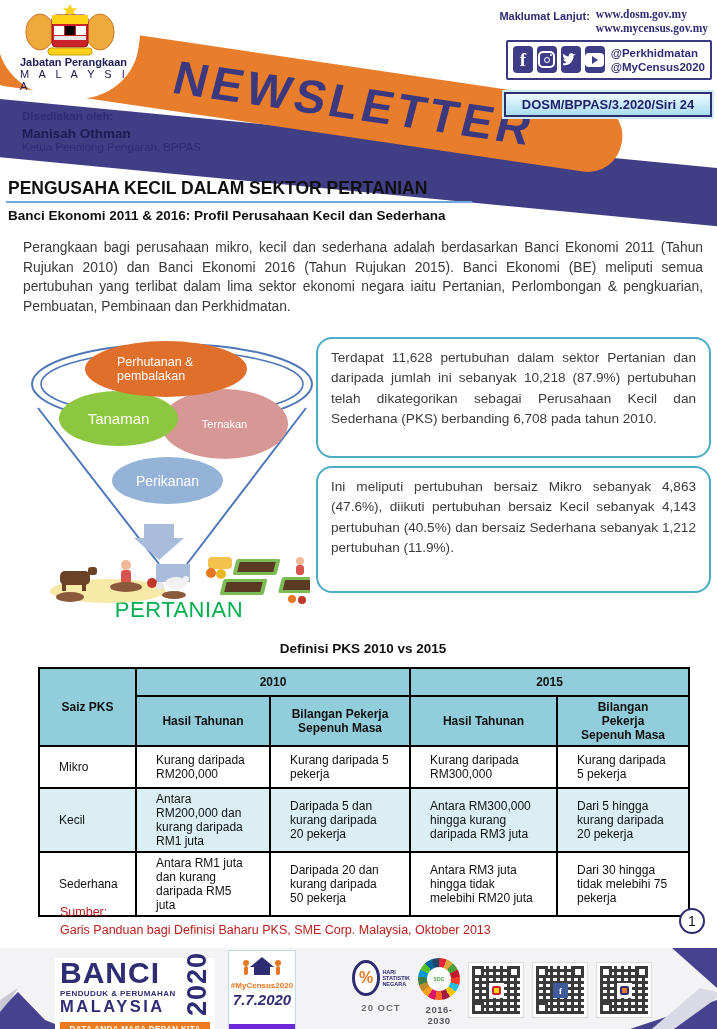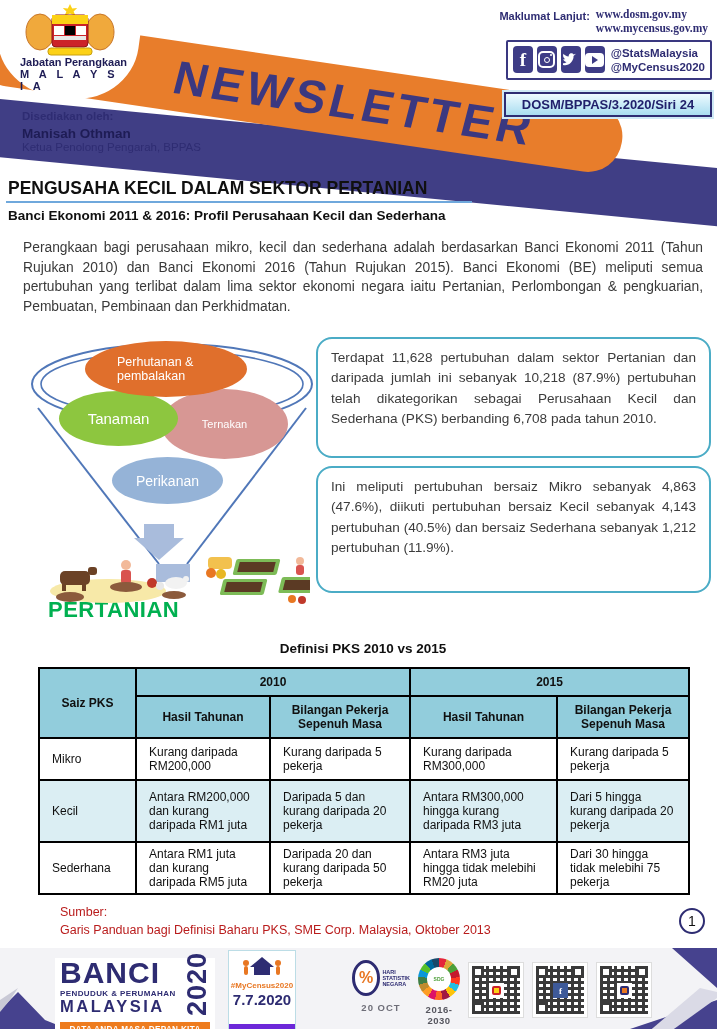--- a/index.html
+++ b/index.html
@@ -15,21 +15,21 @@
                  background:#E87D2B; border-radius:34px; }
   .newsletter-text { position:absolute; left:200px; top:8px; font-size:47px; font-weight:800;
                      color:#3B3880; letter-spacing:4px; transform:skewX(-6deg); }
 
   
   .crest-blob { position:absolute; left:-2px; top:-34px; width:142px; height:132px;
                 background:#fff; border-radius:45%; transform:rotate(8deg); z-index:3; }
   .crest { position:absolute; left:24px; top:2px; z-index:4; }
   .agency { position:absolute; left:20px; top:56px; width:110px; z-index:4; text-align:left; }
   .agency-l1 { font-size:11px; font-weight:800; color:#1E1C55; }
-  .agency-l2 { font-size:11px; font-weight:700; color:#1E1C55; letter-spacing:3.5px; }
+  .agency-l2 { font-size:11px; font-weight:400; color:#1E1C55; letter-spacing:3.5px; }
 
   
   .hdr-right { position:absolute; right:5px; top:8px; z-index:5; width:222px; }
   .maklumat-row { display:flex; gap:6px; justify-content:flex-end; padding-right:4px; }
   .maklumat-label { font-size:11px; font-weight:700; color:#2E2C72; padding-top:2px; }
   .urls { text-align:left; }
   .url { font-size:11.5px; font-weight:800; color:#2E2C72; line-height:1.2; cursor:pointer;font-family:Liberation Serif, serif; }
   .social-box { margin-top:4px; border:2px solid #3A3880; background:#fff; border-radius:2px;
                 display:flex; align-items:center; gap:4px; padding:4px 5px; width:206px; margin-left:auto; }
   .sq { width:27px; height:27px; background:#3E3C86; border-radius:4px; display:flex;
@@ -63,35 +63,35 @@
   .fe { position:absolute; border-radius:50%; color:#fff; display:flex; align-items:center; z-index:2; }
   .fe-orange { left:85px; top:341px; width:162px; height:56px; background:#E06F2C; font-size:12.5px;
                line-height:1.15; padding-left:32px; z-index:4; }
   .fe-pink { left:161px; top:389px; width:127px; height:70px; background:#D79794; font-size:11px; justify-content:center; z-index:2; }
   .fe-green { left:59px; top:391px; width:119px; height:55px; background:#8DC63F; font-size:15px; justify-content:center; z-index:3; }
   .fe-blue { left:112px; top:457px; width:111px; height:47px; background:#95B3D7; font-size:14px; justify-content:center; z-index:2; }
   .arrow-shaft { position:absolute; left:144px; top:524px; width:30px; height:14px; background:#A9BCDC; z-index:2; }
   .arrow-head { position:absolute; left:134px; top:538px; width:0; height:0; z-index:2;
                 border-left:25px solid transparent; border-right:25px solid transparent; border-top:22px solid #A9BCDC; }
   .farm-svg { position:absolute; left:48px; top:553px; z-index:2; }
-  .pertanian { position:absolute; left:48px; top:597px; width:262px; 
-               font-size:22px; font-weight:700; color:#00B050; letter-spacing:0.5px; }
+  .pertanian { position:absolute; left:48px; top:597px; width:262px; text-align:center;
+               font-size:22px; font-weight:400; color:#00B050; letter-spacing:0.5px; }
 
   
   .callout { position:absolute; left:316px; width:395px; border:2px solid #4BACC6; border-radius:16px;
              padding:9px 13px; font-size:13.6px; line-height:1.5; text-align:justify; color:#3C3C3C; background:#fff; }
   .co1 { top:337px; height:121px; }
   .co2 { top:466px; height:127px; }
 
   
   .tbl-title { position:absolute; left:38px; top:641px; width:650px; text-align:center;
                font-size:13.5px; font-weight:800; color:#101010; }
   table.def { position:absolute; left:38px; top:667px; width:650px; border-collapse:collapse;
               font-size:12px; color:#101010; table-layout:fixed; }
-  table.def th, table.def td { border:2px solid #000; padding:3px 12px; vertical-align:middle; }
+  table.def th, table.def td { border:2px solid #000; padding:3px 19px; vertical-align:middle; }
   table.def th { background:#92CDDC; font-weight:800; text-align:center; }
   .col0{width:97px;} .col1{width:134px;} .col2{width:140px;} .col3{width:147px;} .col4{width:132px;}
   tr.r-mikro td { height:42px; background:#fff; }
   tr.r-kecil td { height:62px; background:#DBEEF3; }
   tr.r-sederhana td { height:52px; background:#fff; }
   .row-label { font-weight:400; }
   .hdr-year { height:28px; }
   .hdr-sub { height:42px; }
 
   .source { position:absolute; left:60px; top:903px; font-size:12.5px; color:#b91c1c; line-height:1.45; }
@@ -107,21 +107,21 @@
   .banci-sub { font-size:8px; font-weight:800; color:#2E2C72; letter-spacing:0.4px; margin-top:1px; }
   .banci-country { font-size:16.5px; font-weight:800; color:#2E2C72; letter-spacing:2.5px; line-height:1.05; }
   .banci-year { position:absolute; right:2px; top:2px; height:56px; writing-mode:vertical-rl;
                 transform:rotate(180deg); font-size:27px; font-weight:800; color:#2E2C72; letter-spacing:1px; }
   .banci-strip { position:absolute; left:5px; right:5px; bottom:3px; background:#EE7C1E; color:#fff;
                  font-size:8.2px; font-weight:800; text-align:center; padding:2.5px 0; letter-spacing:0.3px; }
   .census-badge { position:absolute; left:228px; top:2px; width:68px; height:89px; background:#fff;
                   border:1px solid #bcdde6; text-align:center; }
   .census-logo { margin:2px auto 0; }
   .census-tag { font-size:8px; font-weight:800; color:#E87722; }
-  .census-date { font-size:15px; font-weight:800; color:#2E2C72; margin-top:1px; }
+  .census-date { font-size:15px; font-weight:800; color:#2E2C72; margin-top:1px;font-style:italic; }
   .census-strip { position:absolute; left:0; right:0; bottom:0; background:#6d28d9; color:#fff;
                   font-size:7.5px; font-weight:700; padding:2.5px 0; }
   .hsn { position:absolute; left:352px; top:12px; width:58px; text-align:center; }
   .hsn-row { display:flex; align-items:center; gap:2px; }
   .hsn-circle { width:36px; height:36px; border:3px solid #2E2C72; border-radius:50%;
                 display:flex; align-items:center; justify-content:center; background:#fff; }
   .hsn-pct { color:#E87722; font-weight:800; font-size:16px; }
   .hsn-txt { font-size:5.5px; font-weight:800; color:#2E2C72; line-height:1.15; text-align:left; }
   .hsn-date { font-size:9.5px; font-weight:700; color:#6E6E78; letter-spacing:1px; margin-top:6px; }
   .sdg { position:absolute; left:416px; top:10px; width:46px; text-align:center; }
@@ -201,21 +201,21 @@
         <svg width="18" height="16" viewBox="0 0 18 16">
             <path d="M1 13 C4 13.6 7 13 9 10.5 C12 7 11.5 4 11.5 4 L14 1.8 L11.6 2.6 C10.6 0.8 7.6 0.9 6.8 3.2 C6.6 3.9 6.7 4.5 6.7 4.5 C4.3 4.4 2.6 3.2 1.4 1.8 C0.4 4.4 1.7 6.2 3.2 7.2 C2.5 7.3 1.9 7.2 1.3 6.9 C1.5 8.6 3 9.8 4.6 10.1 C3.6 11 2.5 11.4 1 11.3 Z" fill="#fff"></path>
           </svg>
       </div>
       <div class="sq">
         <span class="yt-scr">
             <span class="yt-tri"></span>
           </span>
       </div>
       <div class="handles">
-        <div>@StatsMalaysia</div>
+        <div>@Perkhidmatan</div>
         <div>@MyCensus2020</div>
       </div>
     </div>
     <div class="doc-ref">DOSM/BPPAS/3.2020/Siri 24</div>
   </div>
 
   <div class="prepared">
     <div class="prep-label">Disediakan oleh:</div>
     <div class="prep-name">Manisah Othman</div>
     <div class="prep-title">Ketua Penolong Pengarah, BPPAS</div>

